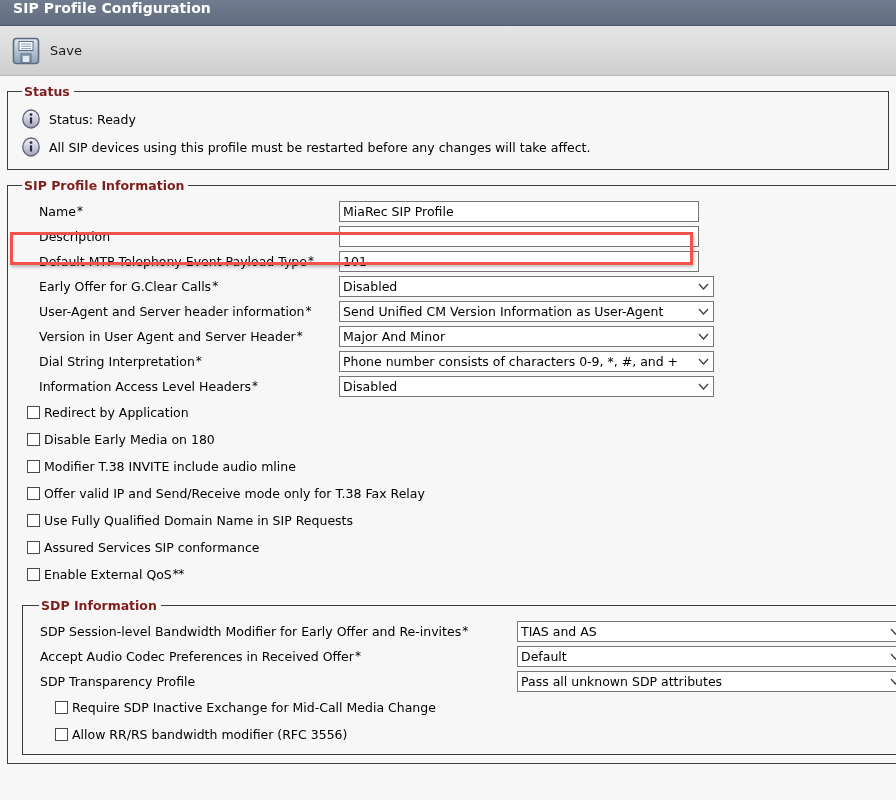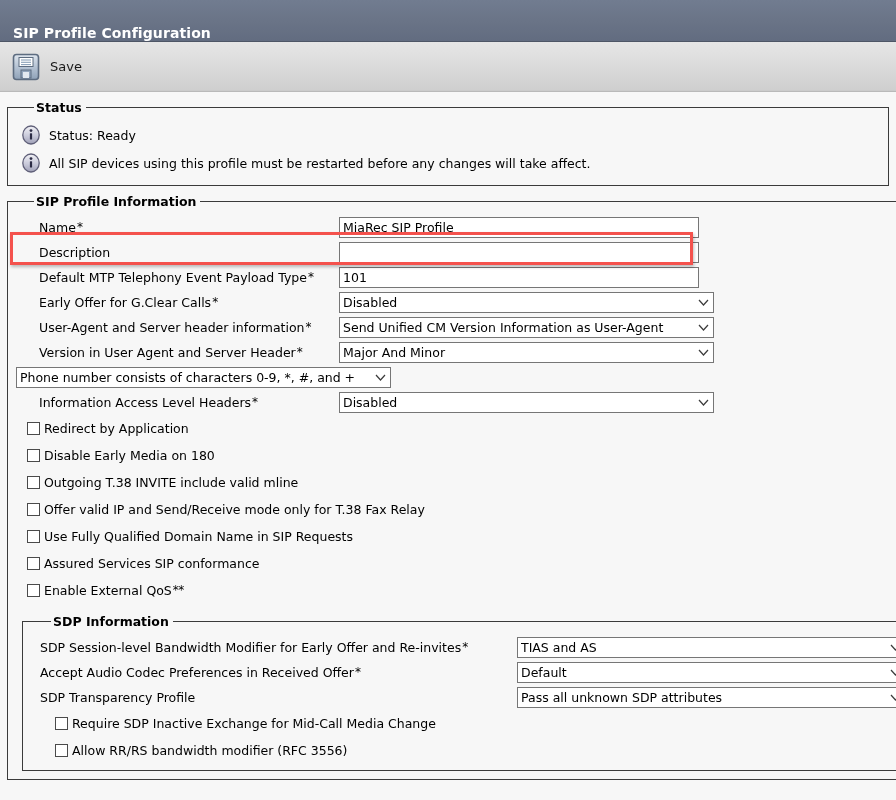--- a/index.html
+++ b/index.html
@@ -11,24 +11,24 @@
     height: 800px;
     background: #f7f7f7;
     font-family: "DejaVu Sans", "Liberation Sans", sans-serif;
     font-size: 12.5px;
     color: #000000;
     overflow: hidden;
   }
 
   
   #title-bar {
-    height: 42px;
+    height: 26px;
     background: linear-gradient(to bottom, #717c90 0%, #6a7487 50%, #626c80 100%);
     display: flex;
-    align-items: flex-end;
+    align-items: flex-start;
     padding-left: 13px;
     box-sizing: border-box;
     border-bottom: 1px solid #4e5666;
   }
   #title-bar .title-text {
     color: #ffffff;
     font-weight: bold;
     font-size: 14px;
     letter-spacing: 0.1px;
   }
@@ -71,22 +71,22 @@
   fieldset.group {
     border: 1px solid #3b3b3b;
     margin: 8px 7px 0 7px;
     padding: 6px 8px 8px 8px;
     background: transparent;
   }
   fieldset.group > legend {
     font-weight: bold;
     font-size: 12.5px;
     padding: 0 4px 0 2px;
-    margin-left: 18px;
-    color: #000000;
+    margin-left: 6px;
+    color: #7f1d1d;
   }
   fieldset.group.sub {
     margin: 10px 4px 0 6px;
     padding: 6px 6px 6px 10px;
   }
 
   
   .status-row {
     display: flex;
     align-items: center;
@@ -306,20 +306,21 @@
         <span class="selval">Major And Minor</span>
         <span class="caret">
             <svg width="11" height="7" viewBox="0 0 11 7">
               <path d="M1 1 L5.5 6 L10 1" fill="none" stroke="#3c3c3c" stroke-width="1.2"></path>
             </svg>
           </span>
       </div>
     </div>
 
     <div class="form-row">
+      <span class="lbl sip-field-label"><span>Dial String Interpretation</span><span class="req">*</span></span>
       <div class="sel w375">
         <span class="selval">Phone number consists of characters 0-9, *, #, and +</span>
         <span class="caret">
             <svg width="11" height="7" viewBox="0 0 11 7">
               <path d="M1 1 L5.5 6 L10 1" fill="none" stroke="#3c3c3c" stroke-width="1.2"></path>
             </svg>
           </span>
       </div>
     </div>
 
@@ -338,21 +339,21 @@
     <div class="cb-row">
       <span class="cbox"></span>
       <span class="cb-label">Redirect by Application</span>
     </div>
     <div class="cb-row">
       <span class="cbox"></span>
       <span class="cb-label">Disable Early Media on 180</span>
     </div>
     <div class="cb-row">
       <span class="cbox"></span>
-      <span class="cb-label">Outgoing T.38 INVITE include valid mline</span>
+      <span class="cb-label">Modifier T.38 INVITE include audio mline</span>
     </div>
     <div class="cb-row">
       <span class="cbox"></span>
       <span class="cb-label">Offer valid IP and Send/Receive mode only for T.38 Fax Relay</span>
     </div>
     <div class="cb-row">
       <span class="cbox"></span>
       <span class="cb-label">Use Fully Qualified Domain Name in SIP Requests</span>
     </div>
     <div class="cb-row">

